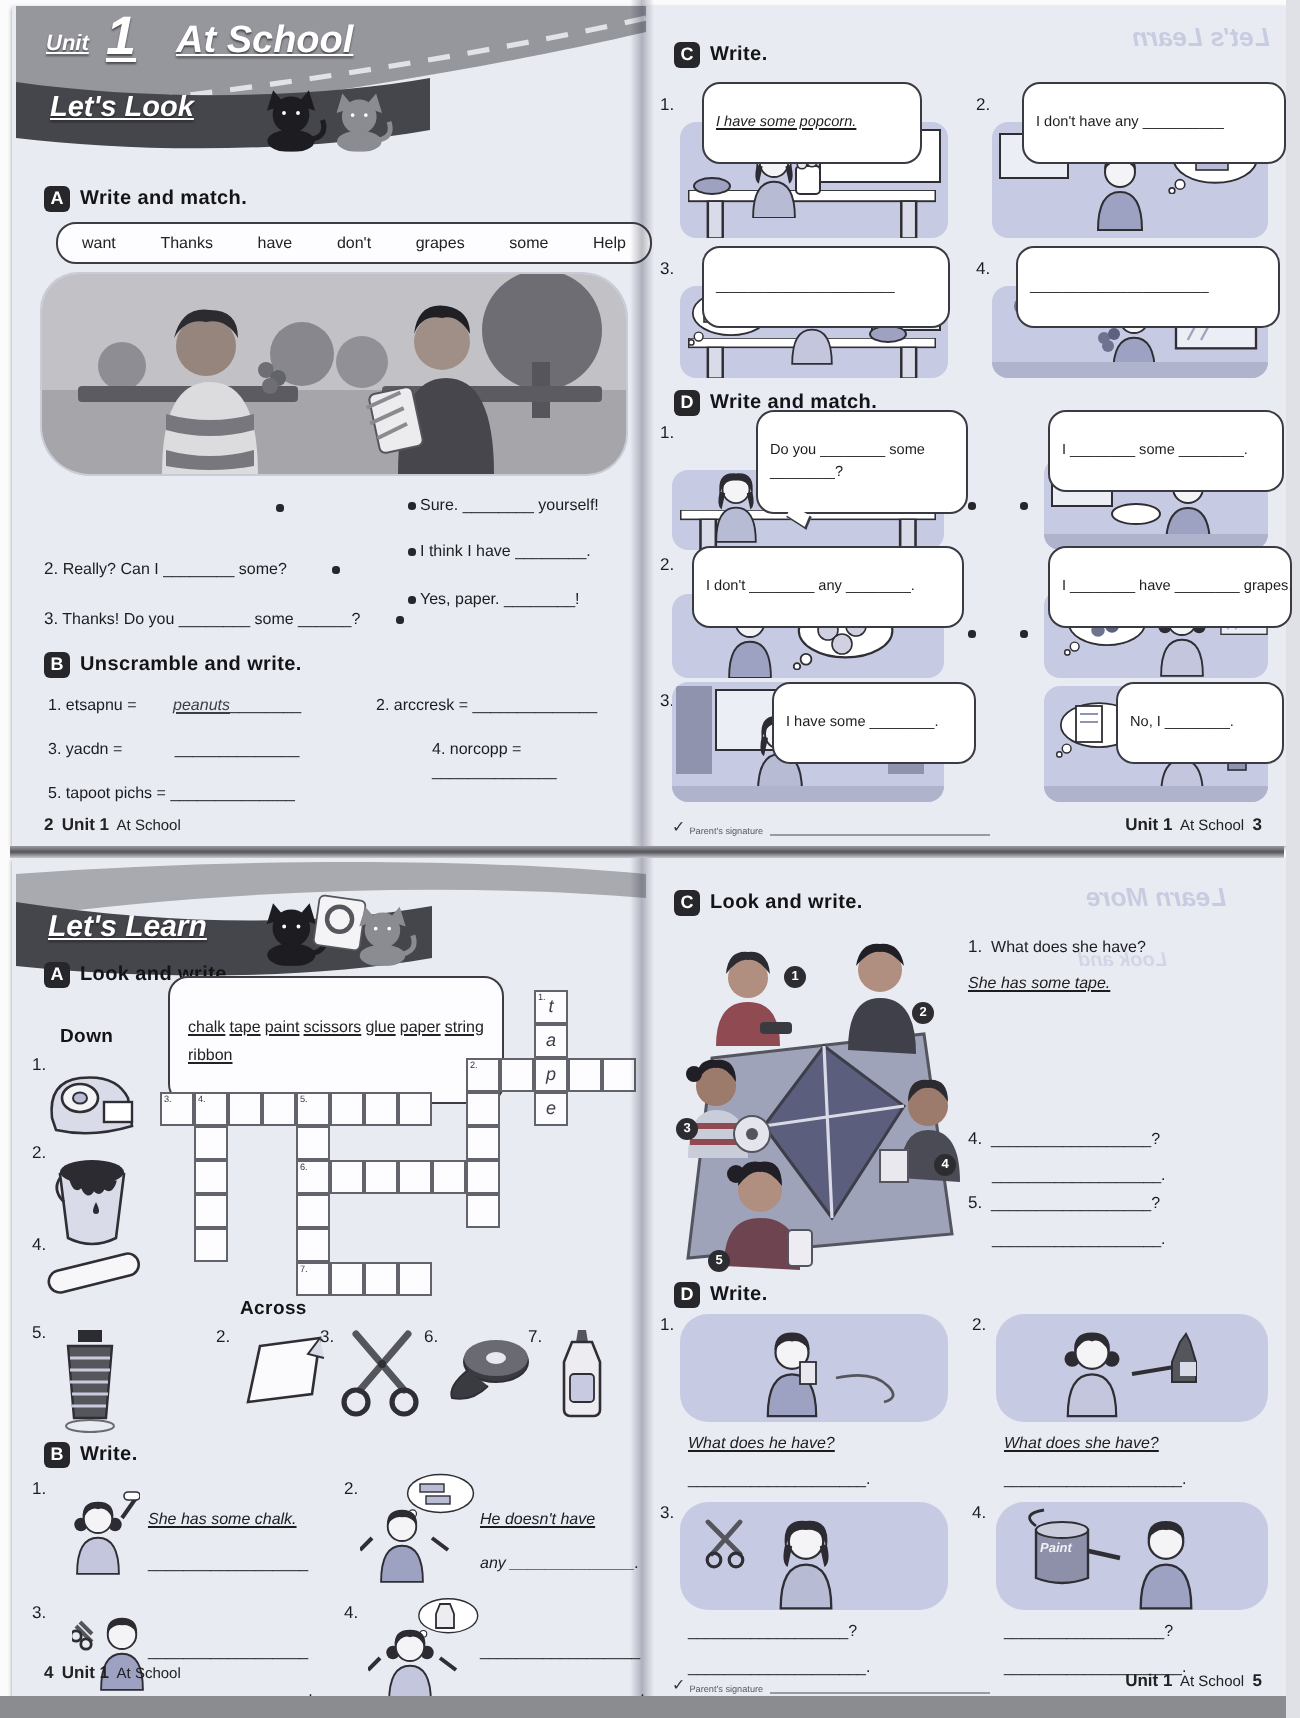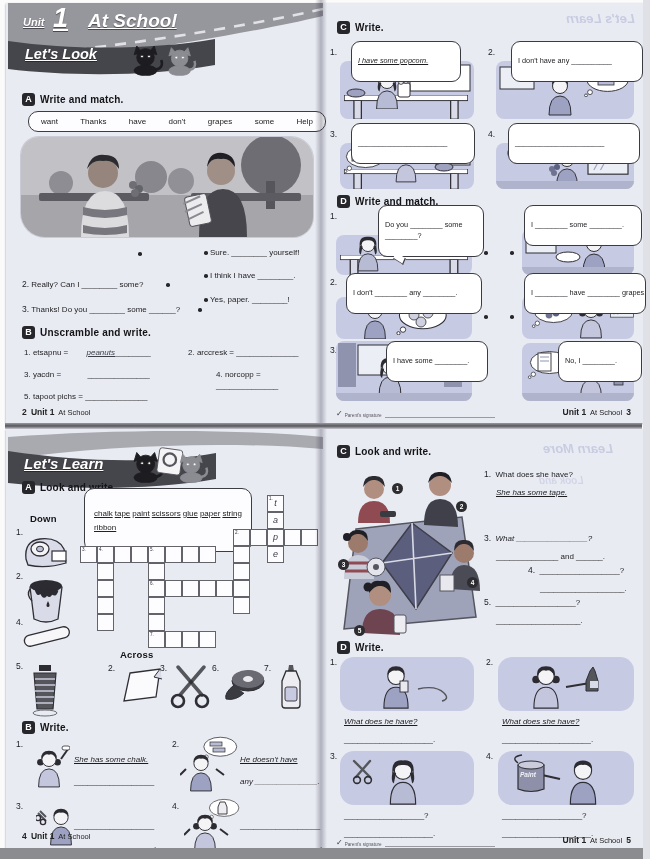--- a/index.html
+++ b/index.html
@@ -632,28 +632,23 @@
       <span class="kbadge" style="left:56px;top:16px;">1</span>
       <span class="kbadge" style="left:120px;top:34px;">2</span>
       <span class="kbadge" style="left:2px;top:92px;">3</span>
       <span class="kbadge" style="left:131px;top:110px;">4</span>
       <span class="kbadge" style="left:18px;top:158px;">5</span>
     </div>
 
     <div class="abs" style="left:158px;top:34px;">
       <span class="num">1.</span>
       <span class="qline">What does she have?</span><br>
-      <span class="hand qline ul" style="margin-left:12px;">She has some tape.</span>
-    </div>
-    <div class="abs" style="left:158px;top:98px;">
-      <span class="num">3.</span>
-      <span class="hand qline">What ________________?</span><br>
-      <span class="qline" style="margin-left:12px;">______________ and ______.</span>
-    </div>
-    <div class="abs" style="left:158px;top:130px;margin-left:44px;">
+      <span class="hand qline ul" style="">She has some tape.</span>
+    </div>
+    <div class="abs" style="left:158px;top:130px;">
       <span class="num">4.</span>
       <span class="qline">__________________?</span><br>
       <span class="qline" style="margin-left:12px;">___________________.</span>
     </div>
     <div class="abs" style="left:158px;top:162px;">
       <span class="num">5.</span>
       <span class="qline">__________________?</span><br>
       <span class="qline" style="margin-left:12px;">___________________.</span>
     </div>
 

